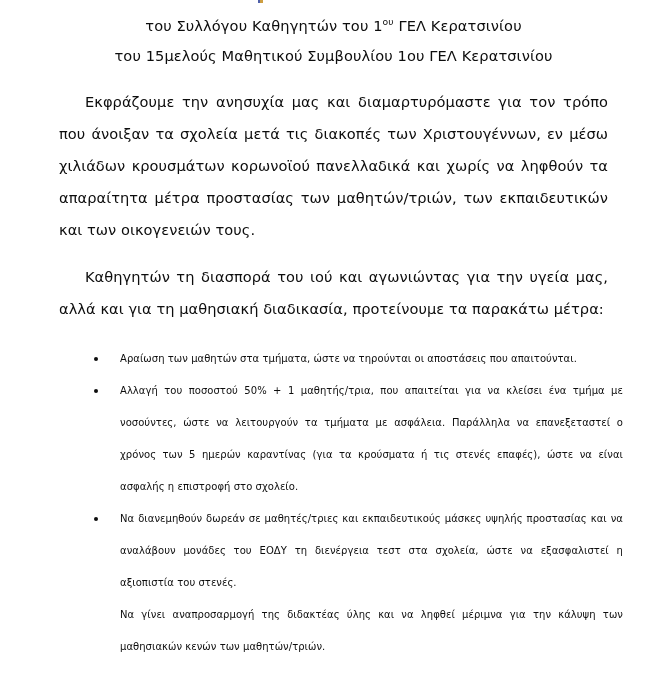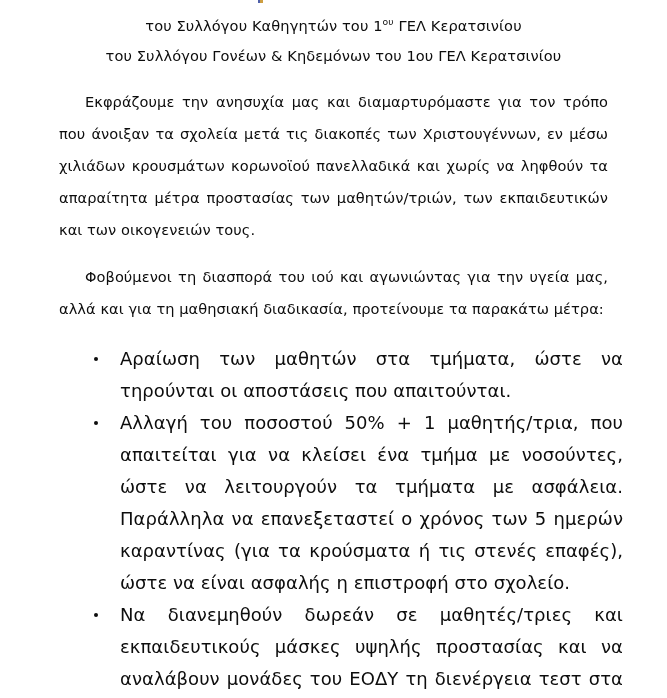--- a/index.html
+++ b/index.html
@@ -75,21 +75,21 @@
 
   ul.measures {
     list-style: none;
     margin: 18px 0 0 0;
     padding: 0;
   }
 
   ul.measures > li {
     position: relative;
     padding-left: 76px;
-    font-size: 18px;
+    font-size: 10px;
     line-height: 32px;
     text-align: justify;
     text-justify: inter-word;
     letter-spacing: .05px;
   }
 
   ul.measures > li .bullet-dot {
     position: absolute;
     left: 50px;
     top: 14px;
@@ -106,30 +106,30 @@
 <body>
 
 <div id="page">
 
   <div class="top-artifact"></div>
 
   <div class="header-block">
 
     <div class="header-line"><span>του Συλλόγου Καθηγητών του 1</span><span class="sup">ου</span><span> ΓΕΛ Κερατσινίου</span></div>
 
+    <div class="header-line"><span>του 15μελούς Μαθητικού Συμβουλίου 1ου ΓΕΛ Κερατσινίου</span></div>
 
-    <div class="header-line"><span>του Συλλόγου Γονέων &amp; Κηδεμόνων του 1ου ΓΕΛ Κερατσινίου</span></div>
 
   </div>
 
   <div class="body-block">
 
     <p class="para gap-before-p1">Εκφράζουμε την ανησυχία μας και διαμαρτυρόμαστε για τον τρόπο που άνοιξαν τα σχολεία μετά τις διακοπές των Χριστουγέννων, εν μέσω χιλιάδων κρουσμάτων κορωνοϊού πανελλαδικά και χωρίς να ληφθούν τα απαραίτητα μέτρα προστασίας των μαθητών/τριών, των εκπαιδευτικών και των οικογενειών τους.</p>
 
-    <p class="para gap-before-p2">Φοβούμενοι τη διασπορά του ιού και αγωνιώντας για την υγεία μας, αλλά και για τη μαθησιακή διαδικασία, προτείνουμε τα παρακάτω μέτρα:</p>
+    <p class="para gap-before-p2">Καθηγητών τη διασπορά του ιού και αγωνιώντας για την υγεία μας, αλλά και για τη μαθησιακή διαδικασία, προτείνουμε τα παρακάτω μέτρα:</p>
 
     <ul class="measures">
 
       <li>
         <span class="bullet-dot"></span>
         <span class="li-text">Αραίωση των μαθητών στα τμήματα, ώστε να τηρούνται οι αποστάσεις που απαιτούνται.</span>
       </li>
 
       <li>
         <span class="bullet-dot"></span>

